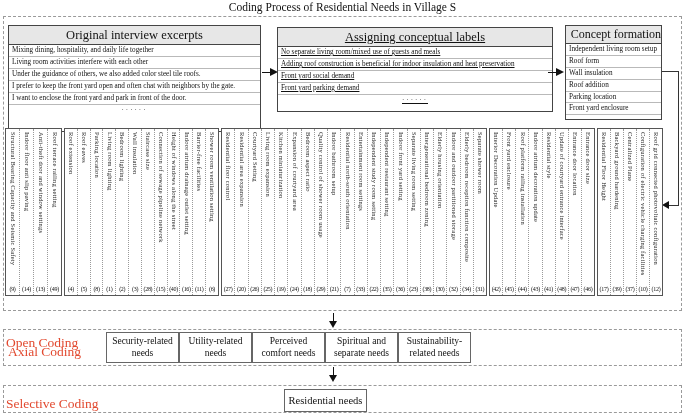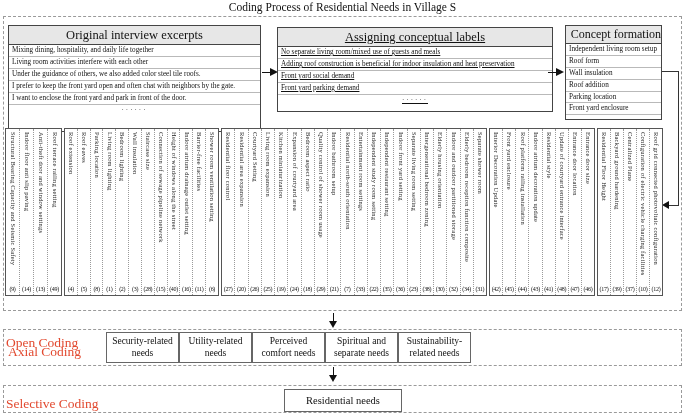--- a/index.html
+++ b/index.html
@@ -71,21 +71,21 @@
   .code-label{writing-mode:vertical-rl;font-size:6.5px;line-height:1;letter-spacing:0.2px;
               flex:1 1 auto;overflow:hidden;color:#222;}
   .code-number{flex:0 0 auto;font-size:6px;line-height:9px;white-space:nowrap;letter-spacing:-0.3px;}
 
   
   #axial-categories{left:106px;top:332px;height:31px;display:flex;}
   .category-box{width:73px;height:31px;border:1px solid #666;background:#fff;box-sizing:border-box;
                 display:flex;align-items:center;justify-content:center;text-align:center;
                 font-size:9.5px;line-height:1.18;padding:0 2px;}
 
-  #residential-box{left:284px;top:389px;width:118px;height:23px;border:1px solid #666;background:#fff;
+  #residential-box{left:284px;top:389px;width:83px;height:23px;border:1px solid #666;background:#fff;
                    box-sizing:border-box;display:flex;align-items:center;justify-content:center;
                    font-size:10.5px;text-align:center;}
 </style>
 </head>
 <body>
 
 <div class="stage">
 
   <div class="abs fig-title">Coding Process of Residential Needs in Village S</div>
 

